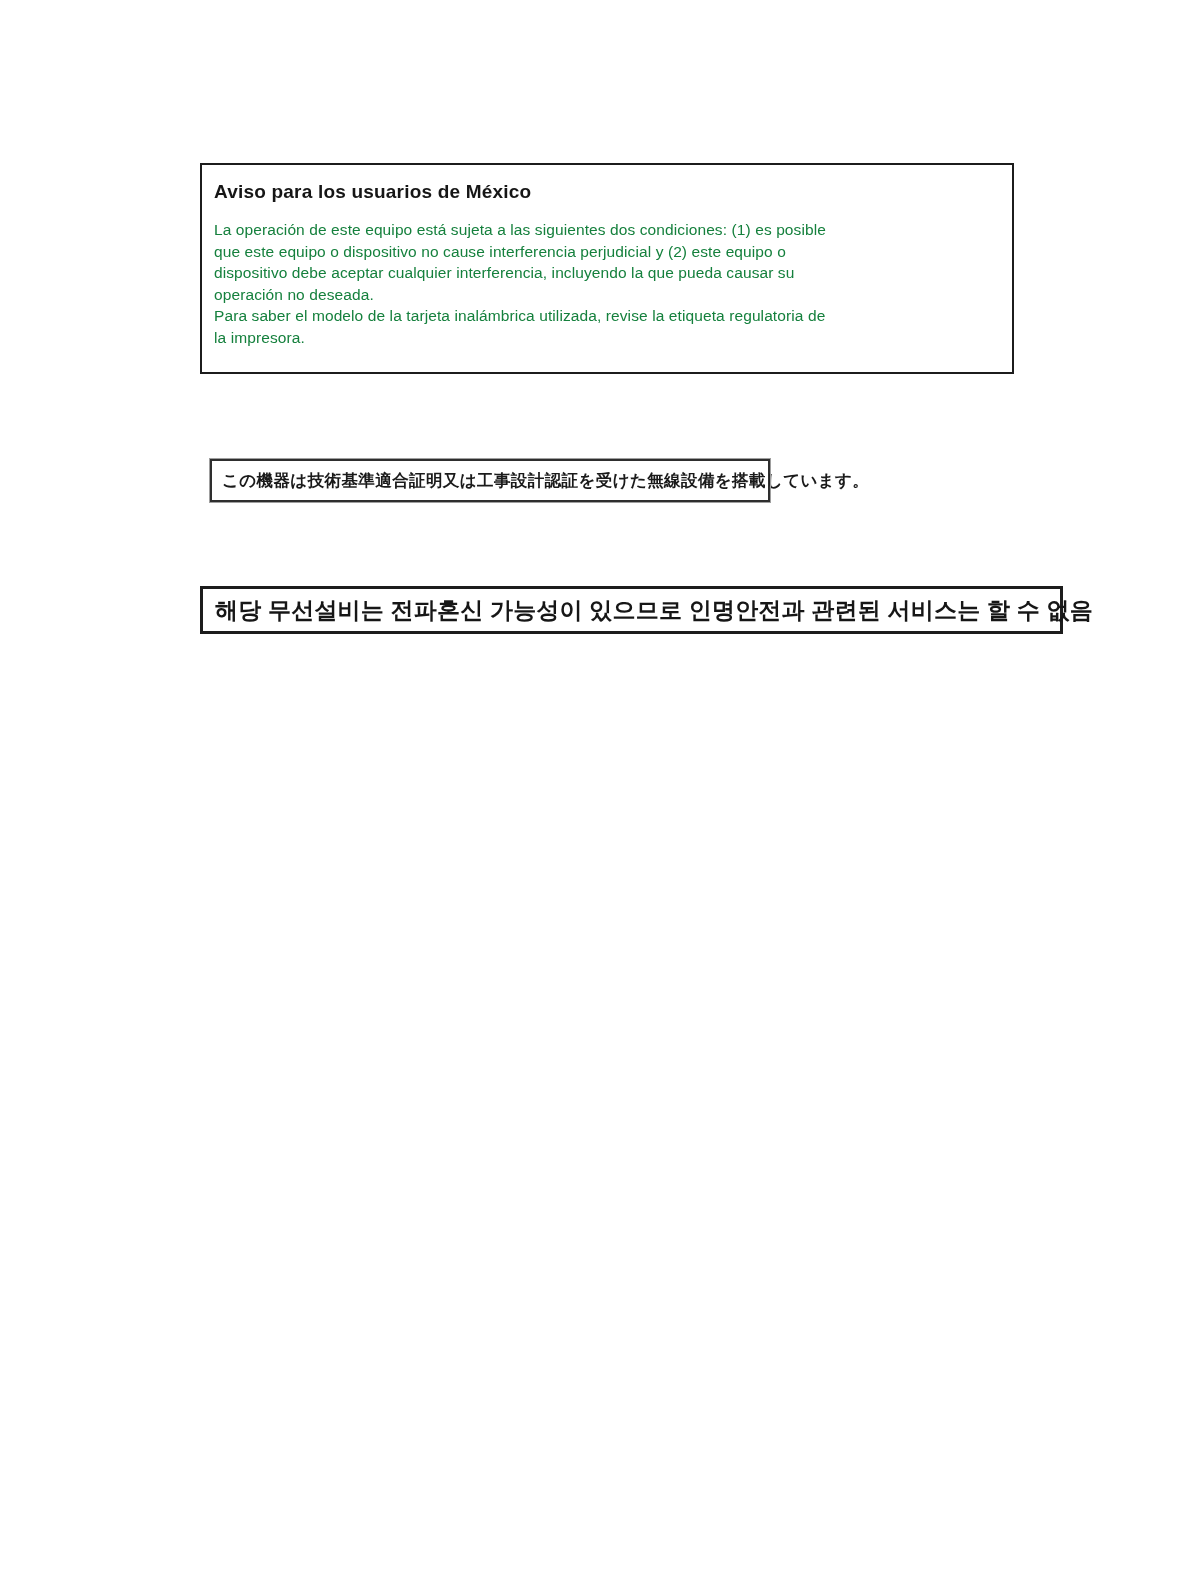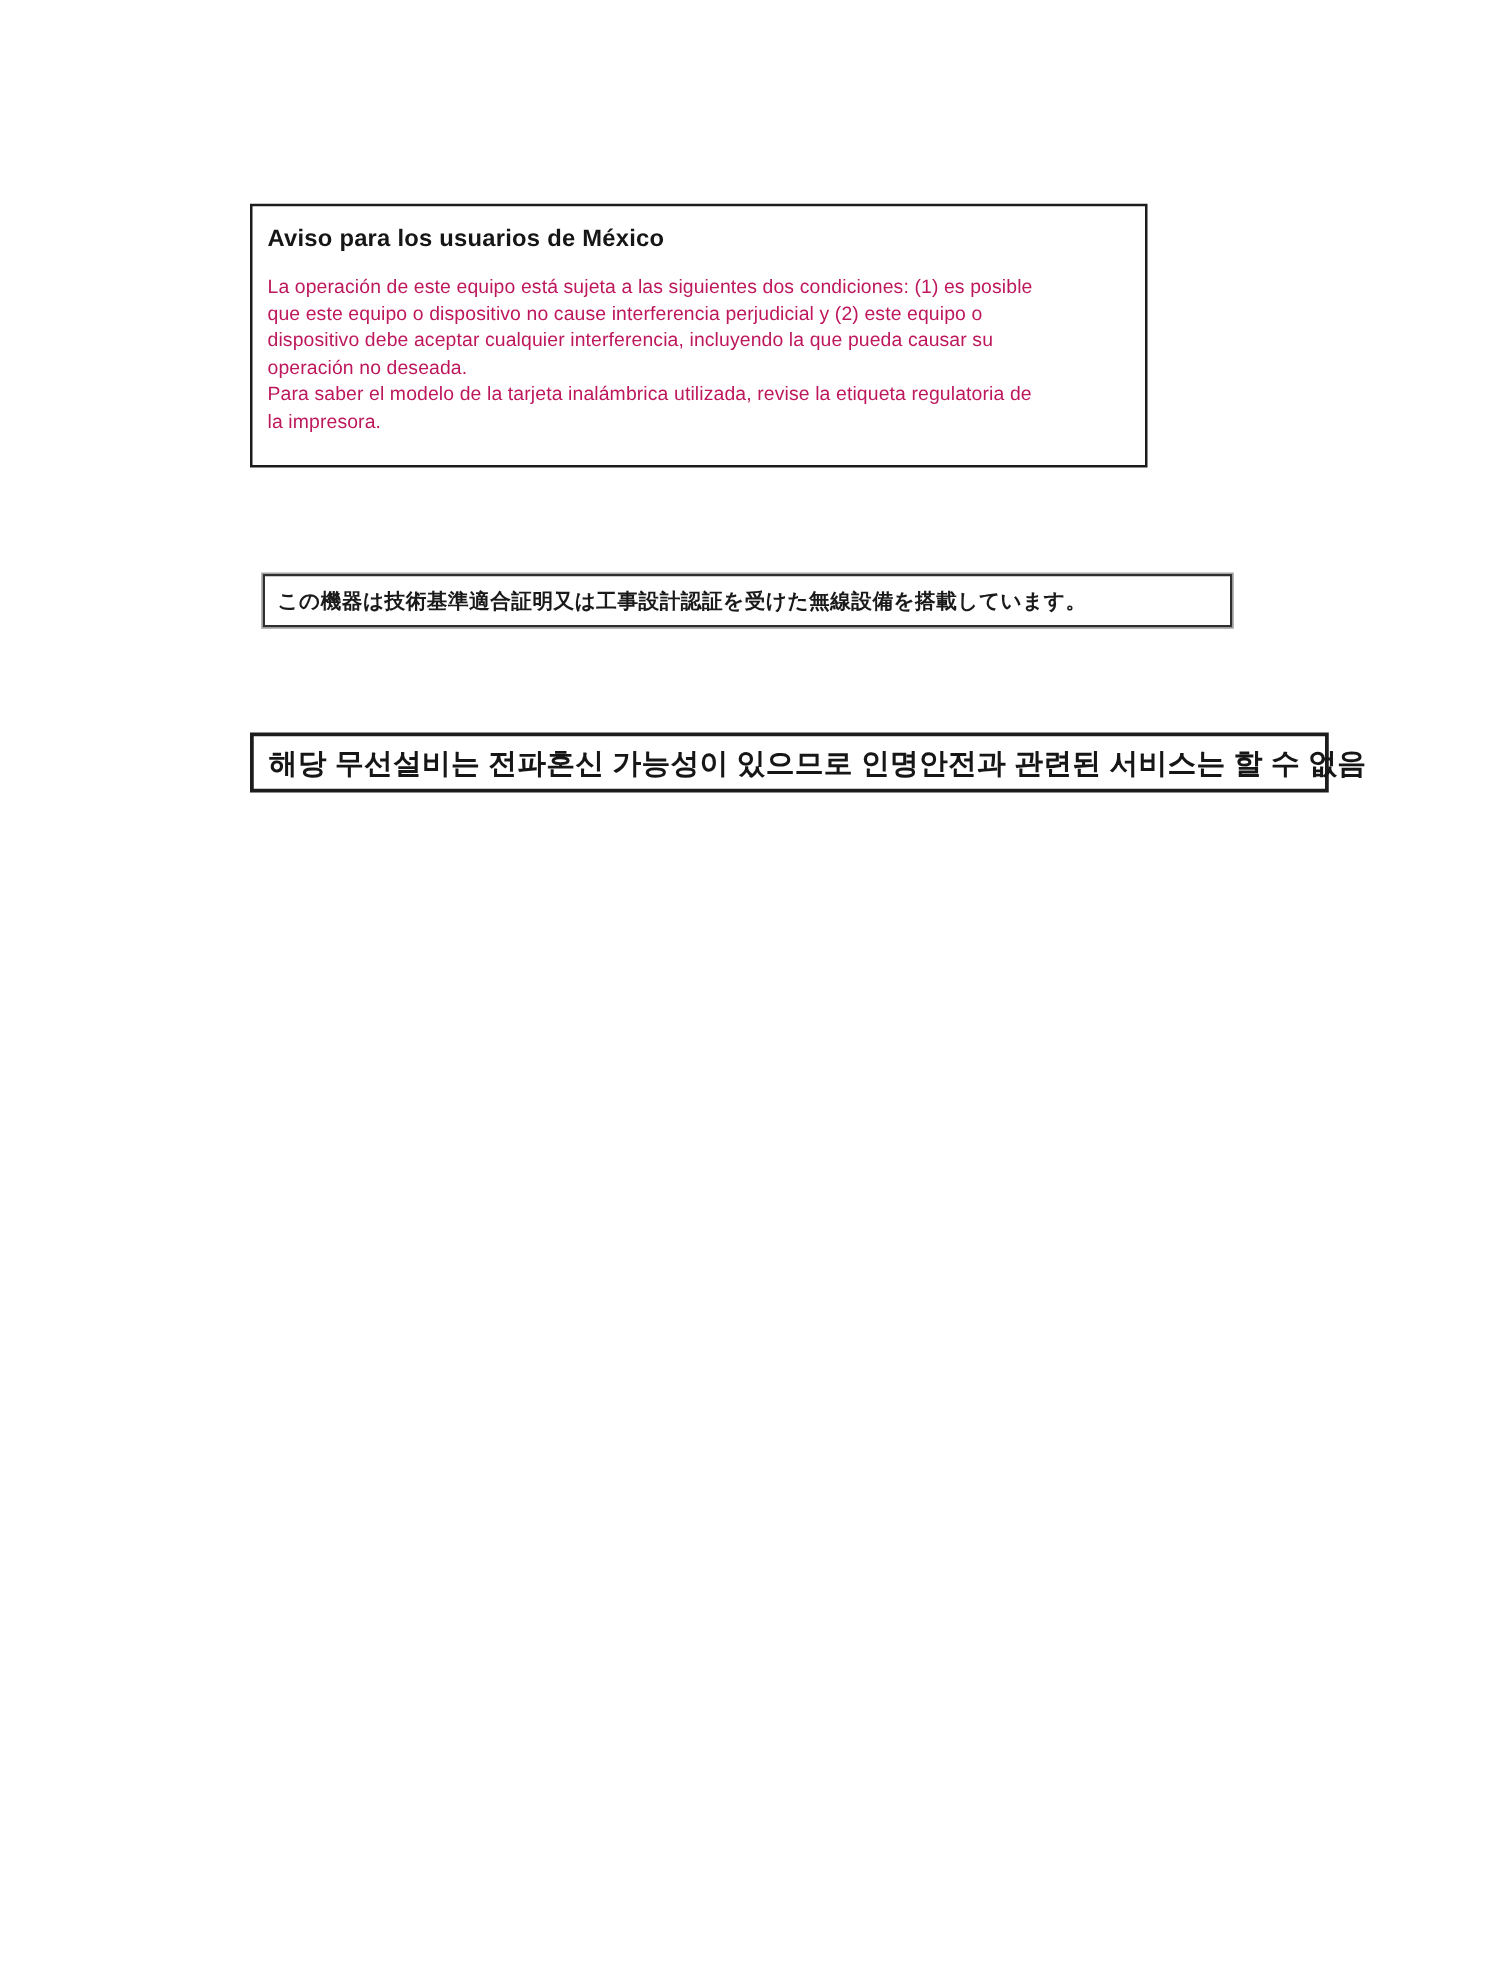--- a/index.html
+++ b/index.html
@@ -17,43 +17,43 @@
     overflow: hidden;
   }
   .notice-box {
     position: absolute;
     box-sizing: border-box;
     background: #ffffff;
   }
   .box-mexico {
     left: 200px;
     top: 163px;
-    width: 718px;
+    width: 814px;
     height: 211px;
     border: 2px solid #1c1c1c;
     padding: 16px 20px 12px 12px;
   }
   .box-mexico .notice-title {
     font-size: 19px;
     font-weight: bold;
     letter-spacing: 0.2px;
     margin: 0 0 16px 0;
     color: #161616;
   }
   .box-mexico .notice-body {
     font-size: 15.5px;
     line-height: 21.5px;
     white-space: pre-line;
-    color: #be185d;
+    color: #15803d;
     letter-spacing: 0.1px;
   }
   .box-japan {
     left: 210px;
     top: 459px;
-    width: 776px;
+    width: 560px;
     height: 43px;
     border: 2px solid #2e2e2e;
     outline: 1px solid #9f9f9f;
     display: flex;
     align-items: center;
     padding: 0 10px;
   }
   .box-japan .notice-body {
     font-size: 16.5px;
     font-weight: bold;

